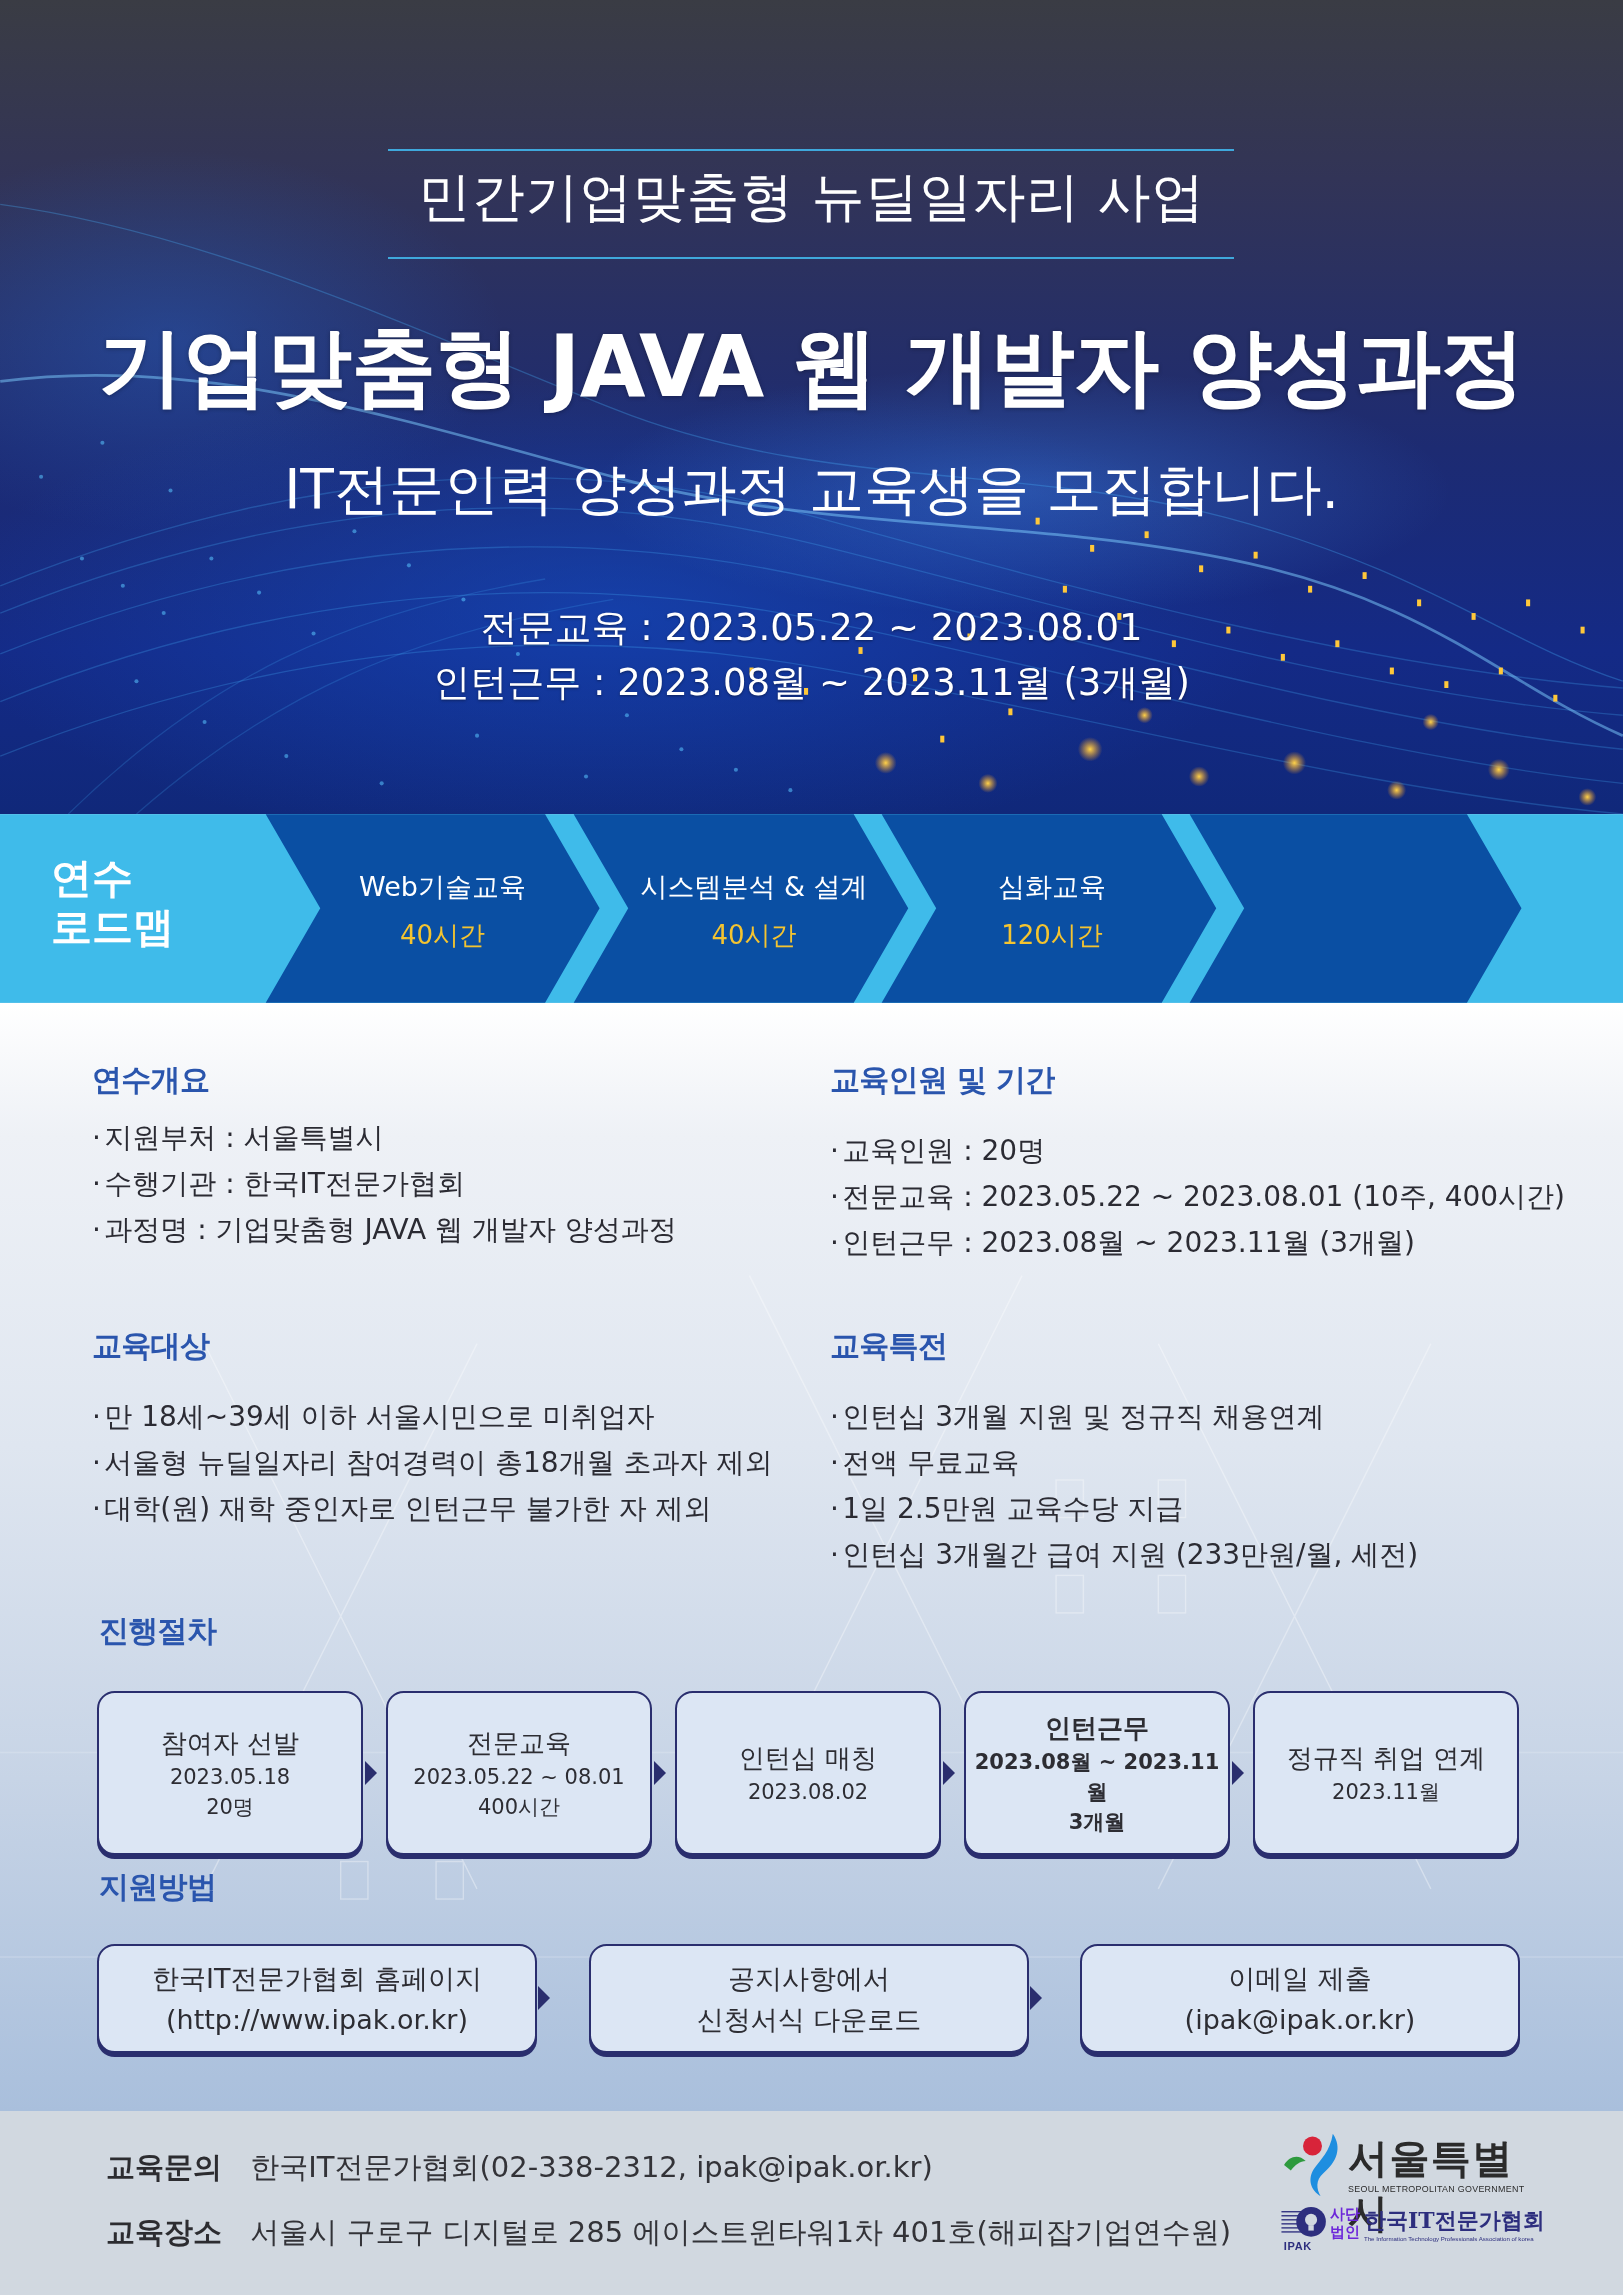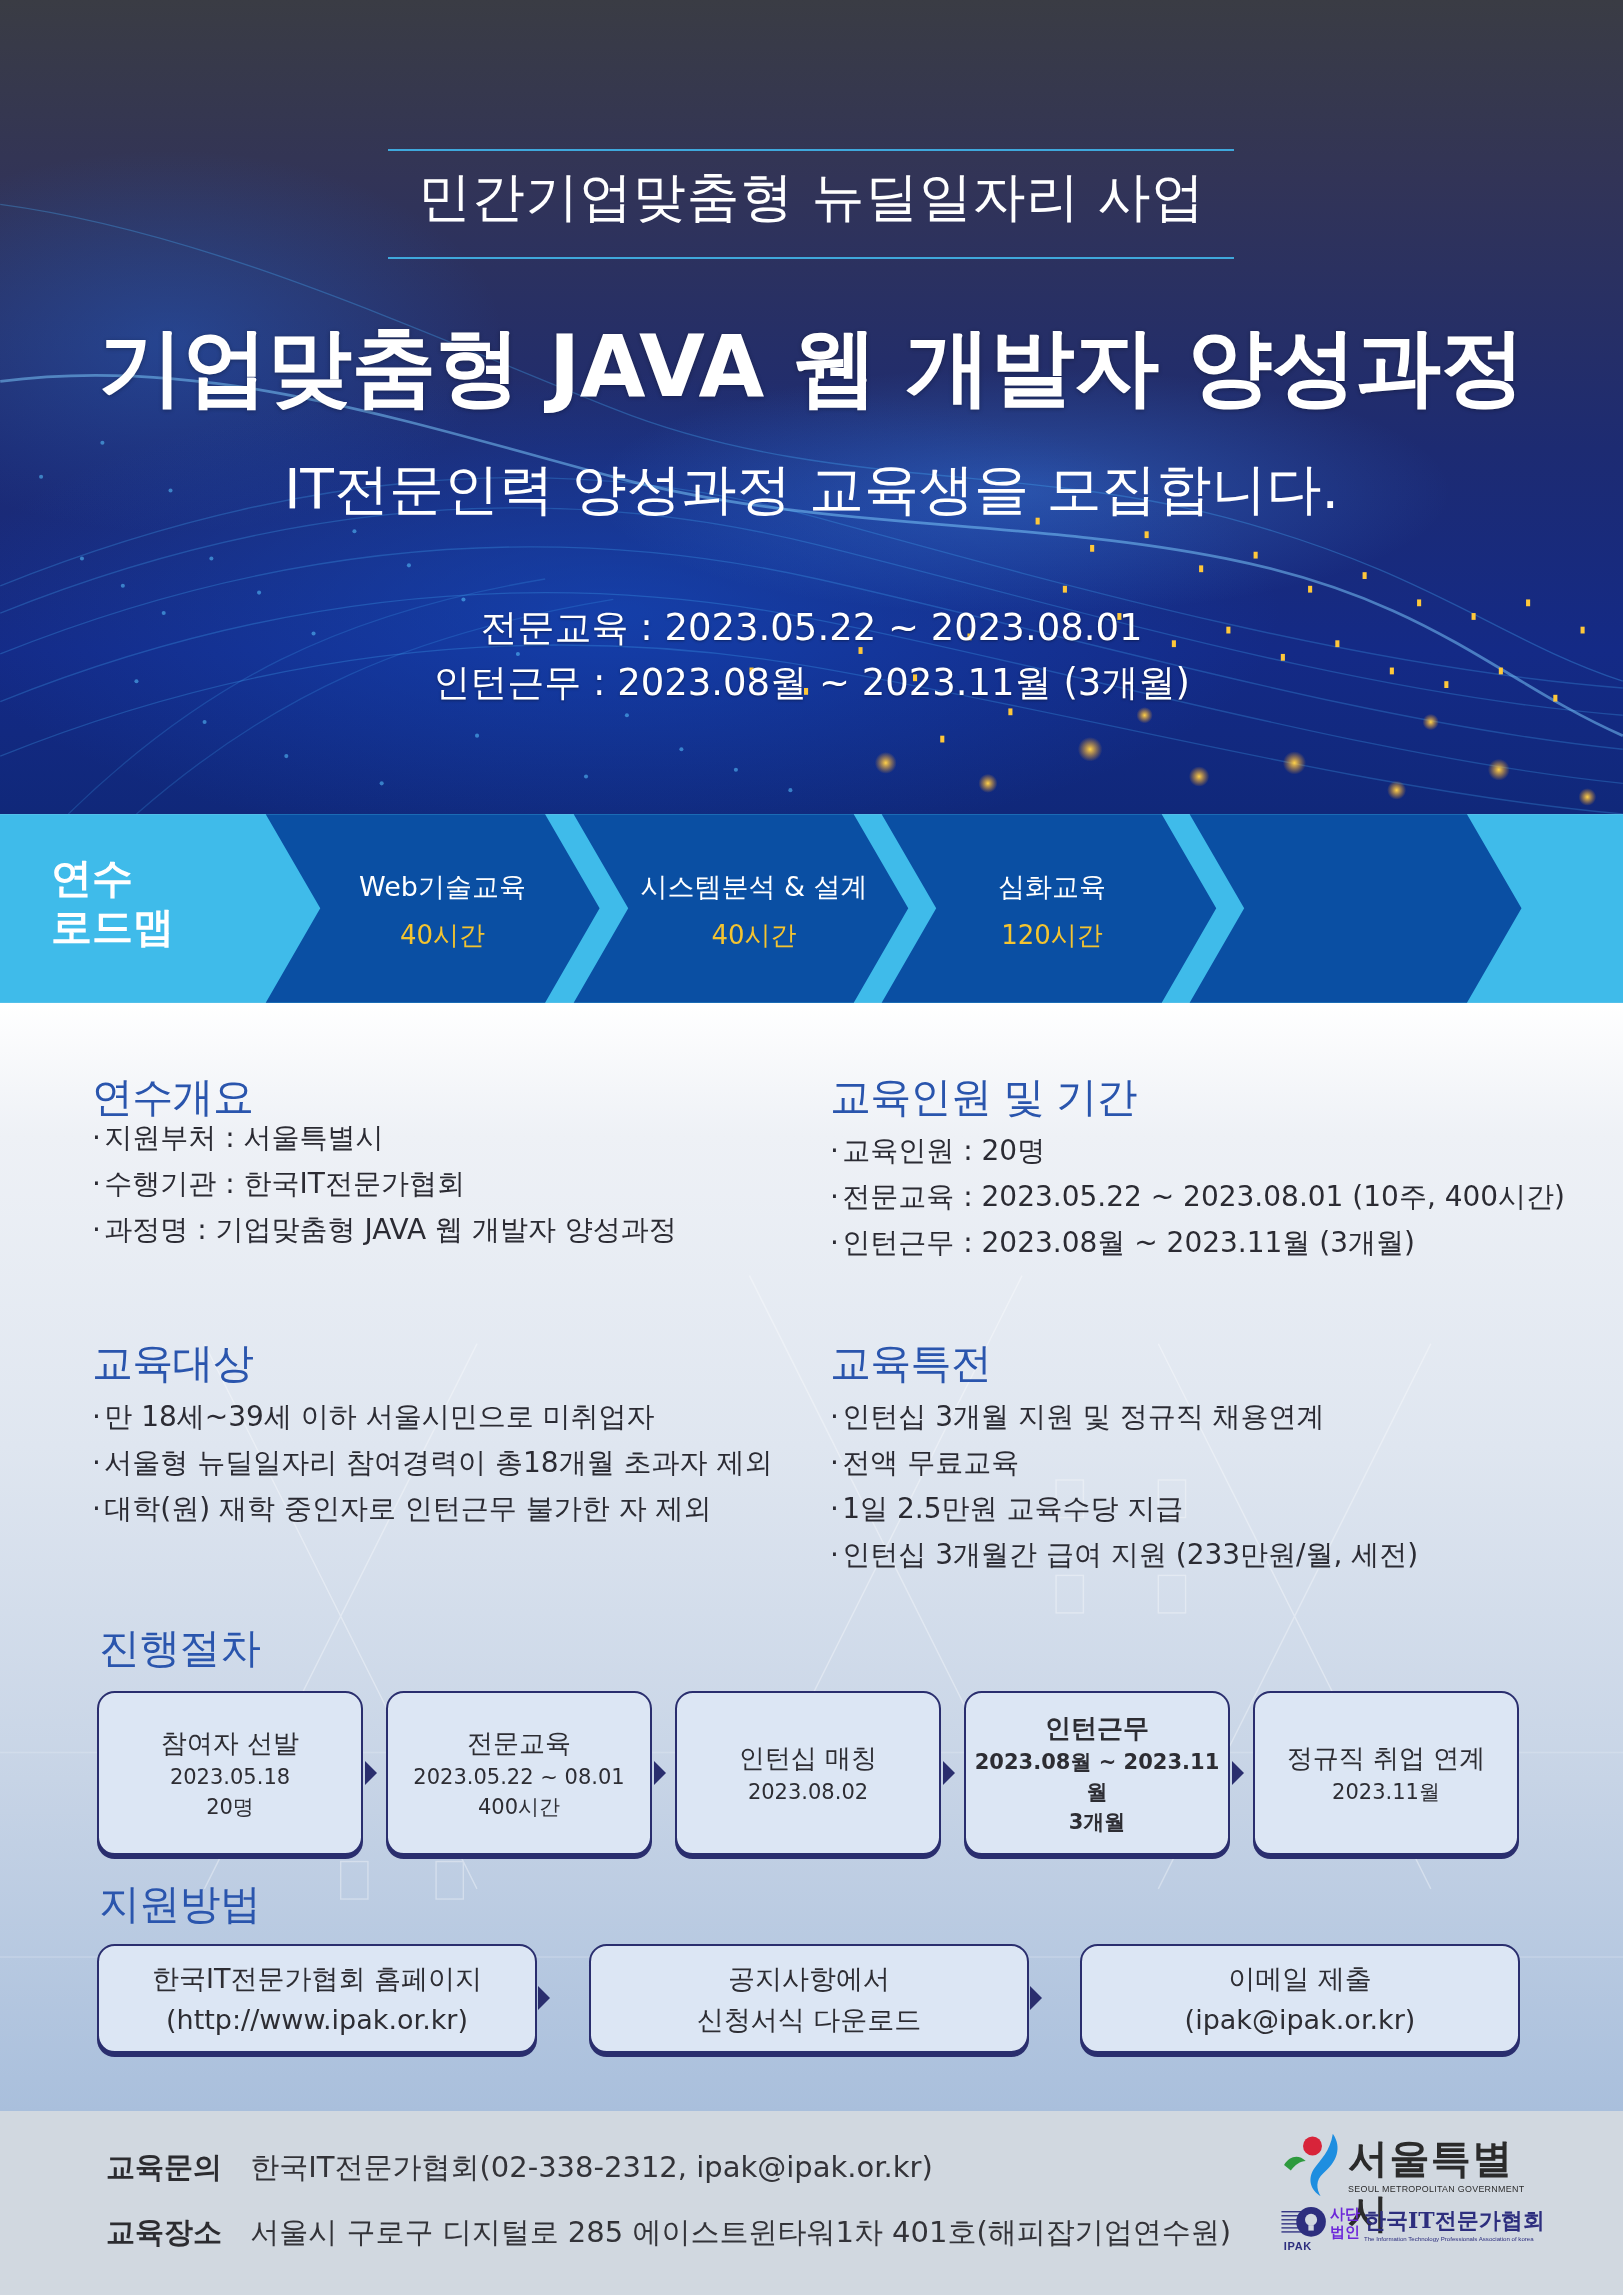--- a/index.html
+++ b/index.html
@@ -63,21 +63,21 @@
   .content {
     position: absolute; left: 0; top: 1003px; width: 1623px; height: 1108px;
     background:
       radial-gradient(ellipse 613px 341px at 1295px 1636px, rgba(130,170,215,0.45), rgba(0,0,0,0) 70%),
       linear-gradient(180deg, #ffffff 0%, #eef1f6 12%, #dfe6f0 40%, #c7d4e6 70%, #a9bfdc 100%);
     overflow: hidden;
   }
   .content svg.grid { position: absolute; left: 0; top: 0; opacity: 0.35; }
 
   .section-title {
-    position: absolute; color: #2a55ad; font-size: 41px; font-weight: normal; letter-spacing: -0.7px; margin-top: 10px;
+    position: absolute; color: #2a55ad; font-size: 30px; font-weight: bold; letter-spacing: -0.7px;
   }
   .bullets { position: absolute; list-style: none; }
   .bullets li {
     font-size: 28px; line-height: 46px; color: #2b2b33; white-space: nowrap;
   }
   .bullets li .dot { display: inline-block; width: 12.3px; }
 
   
   .proc-box {
     position: absolute; background: #dce6f4; border: 2px solid #2a2e6e;

